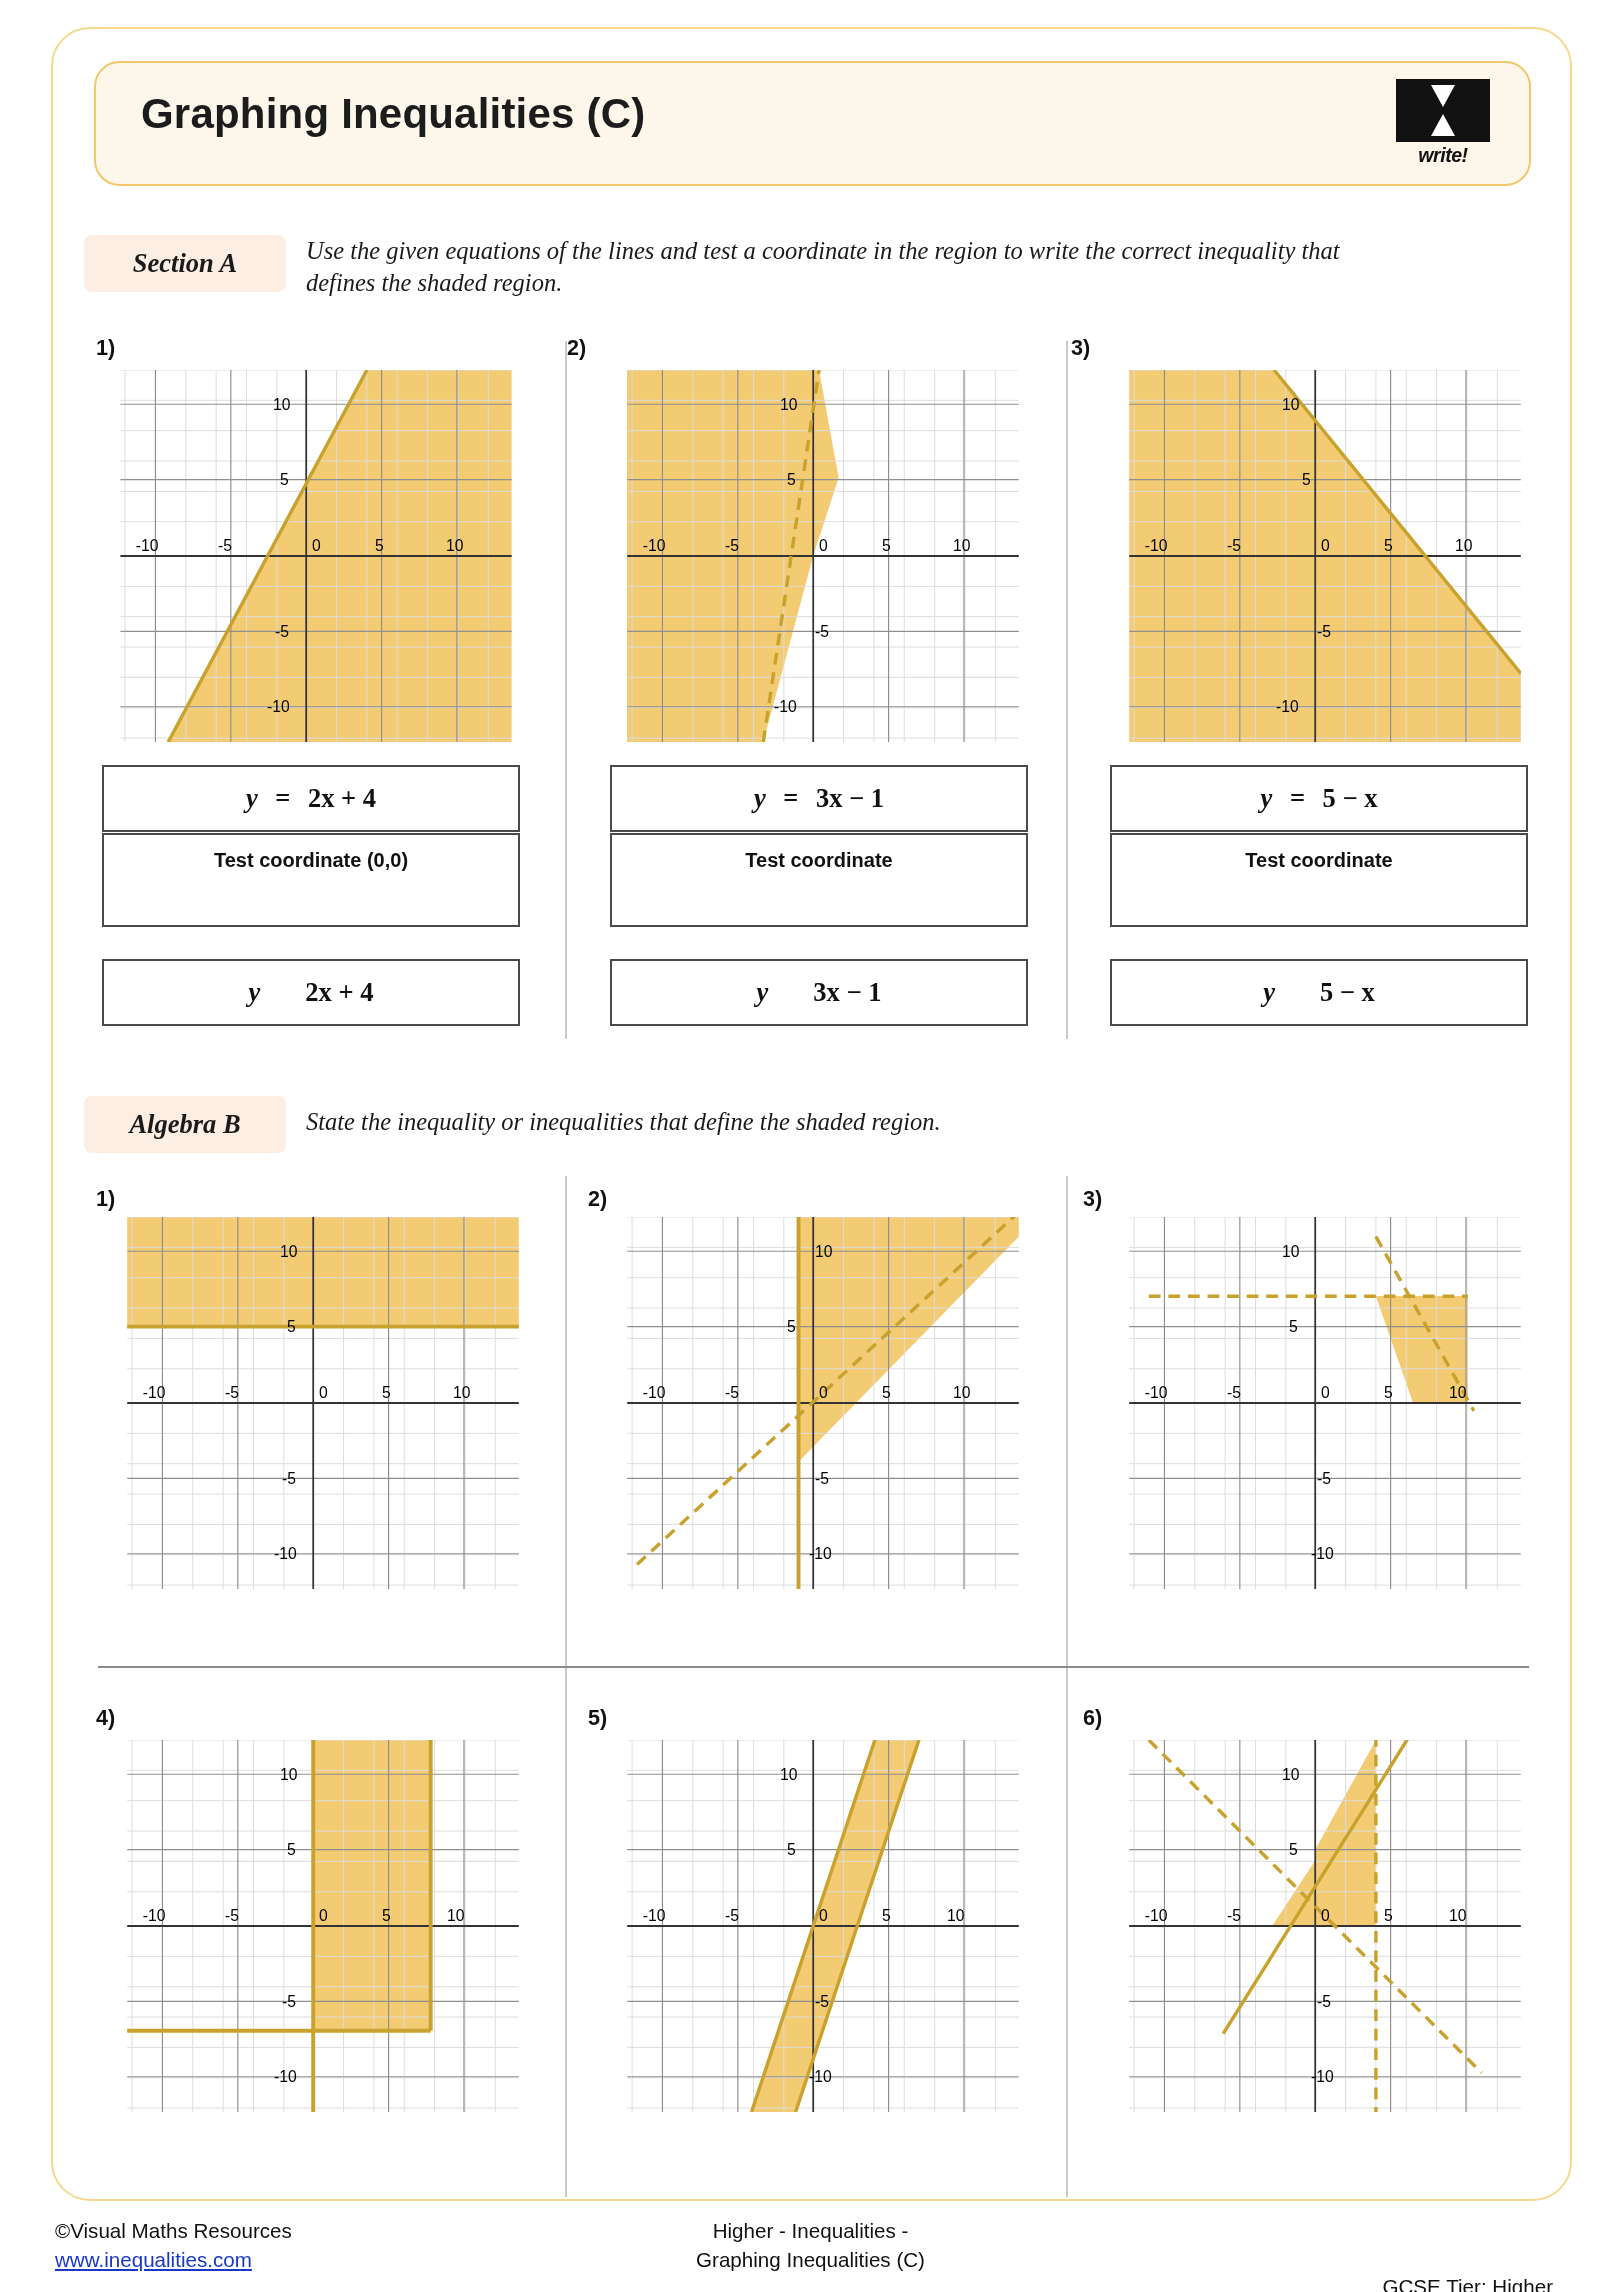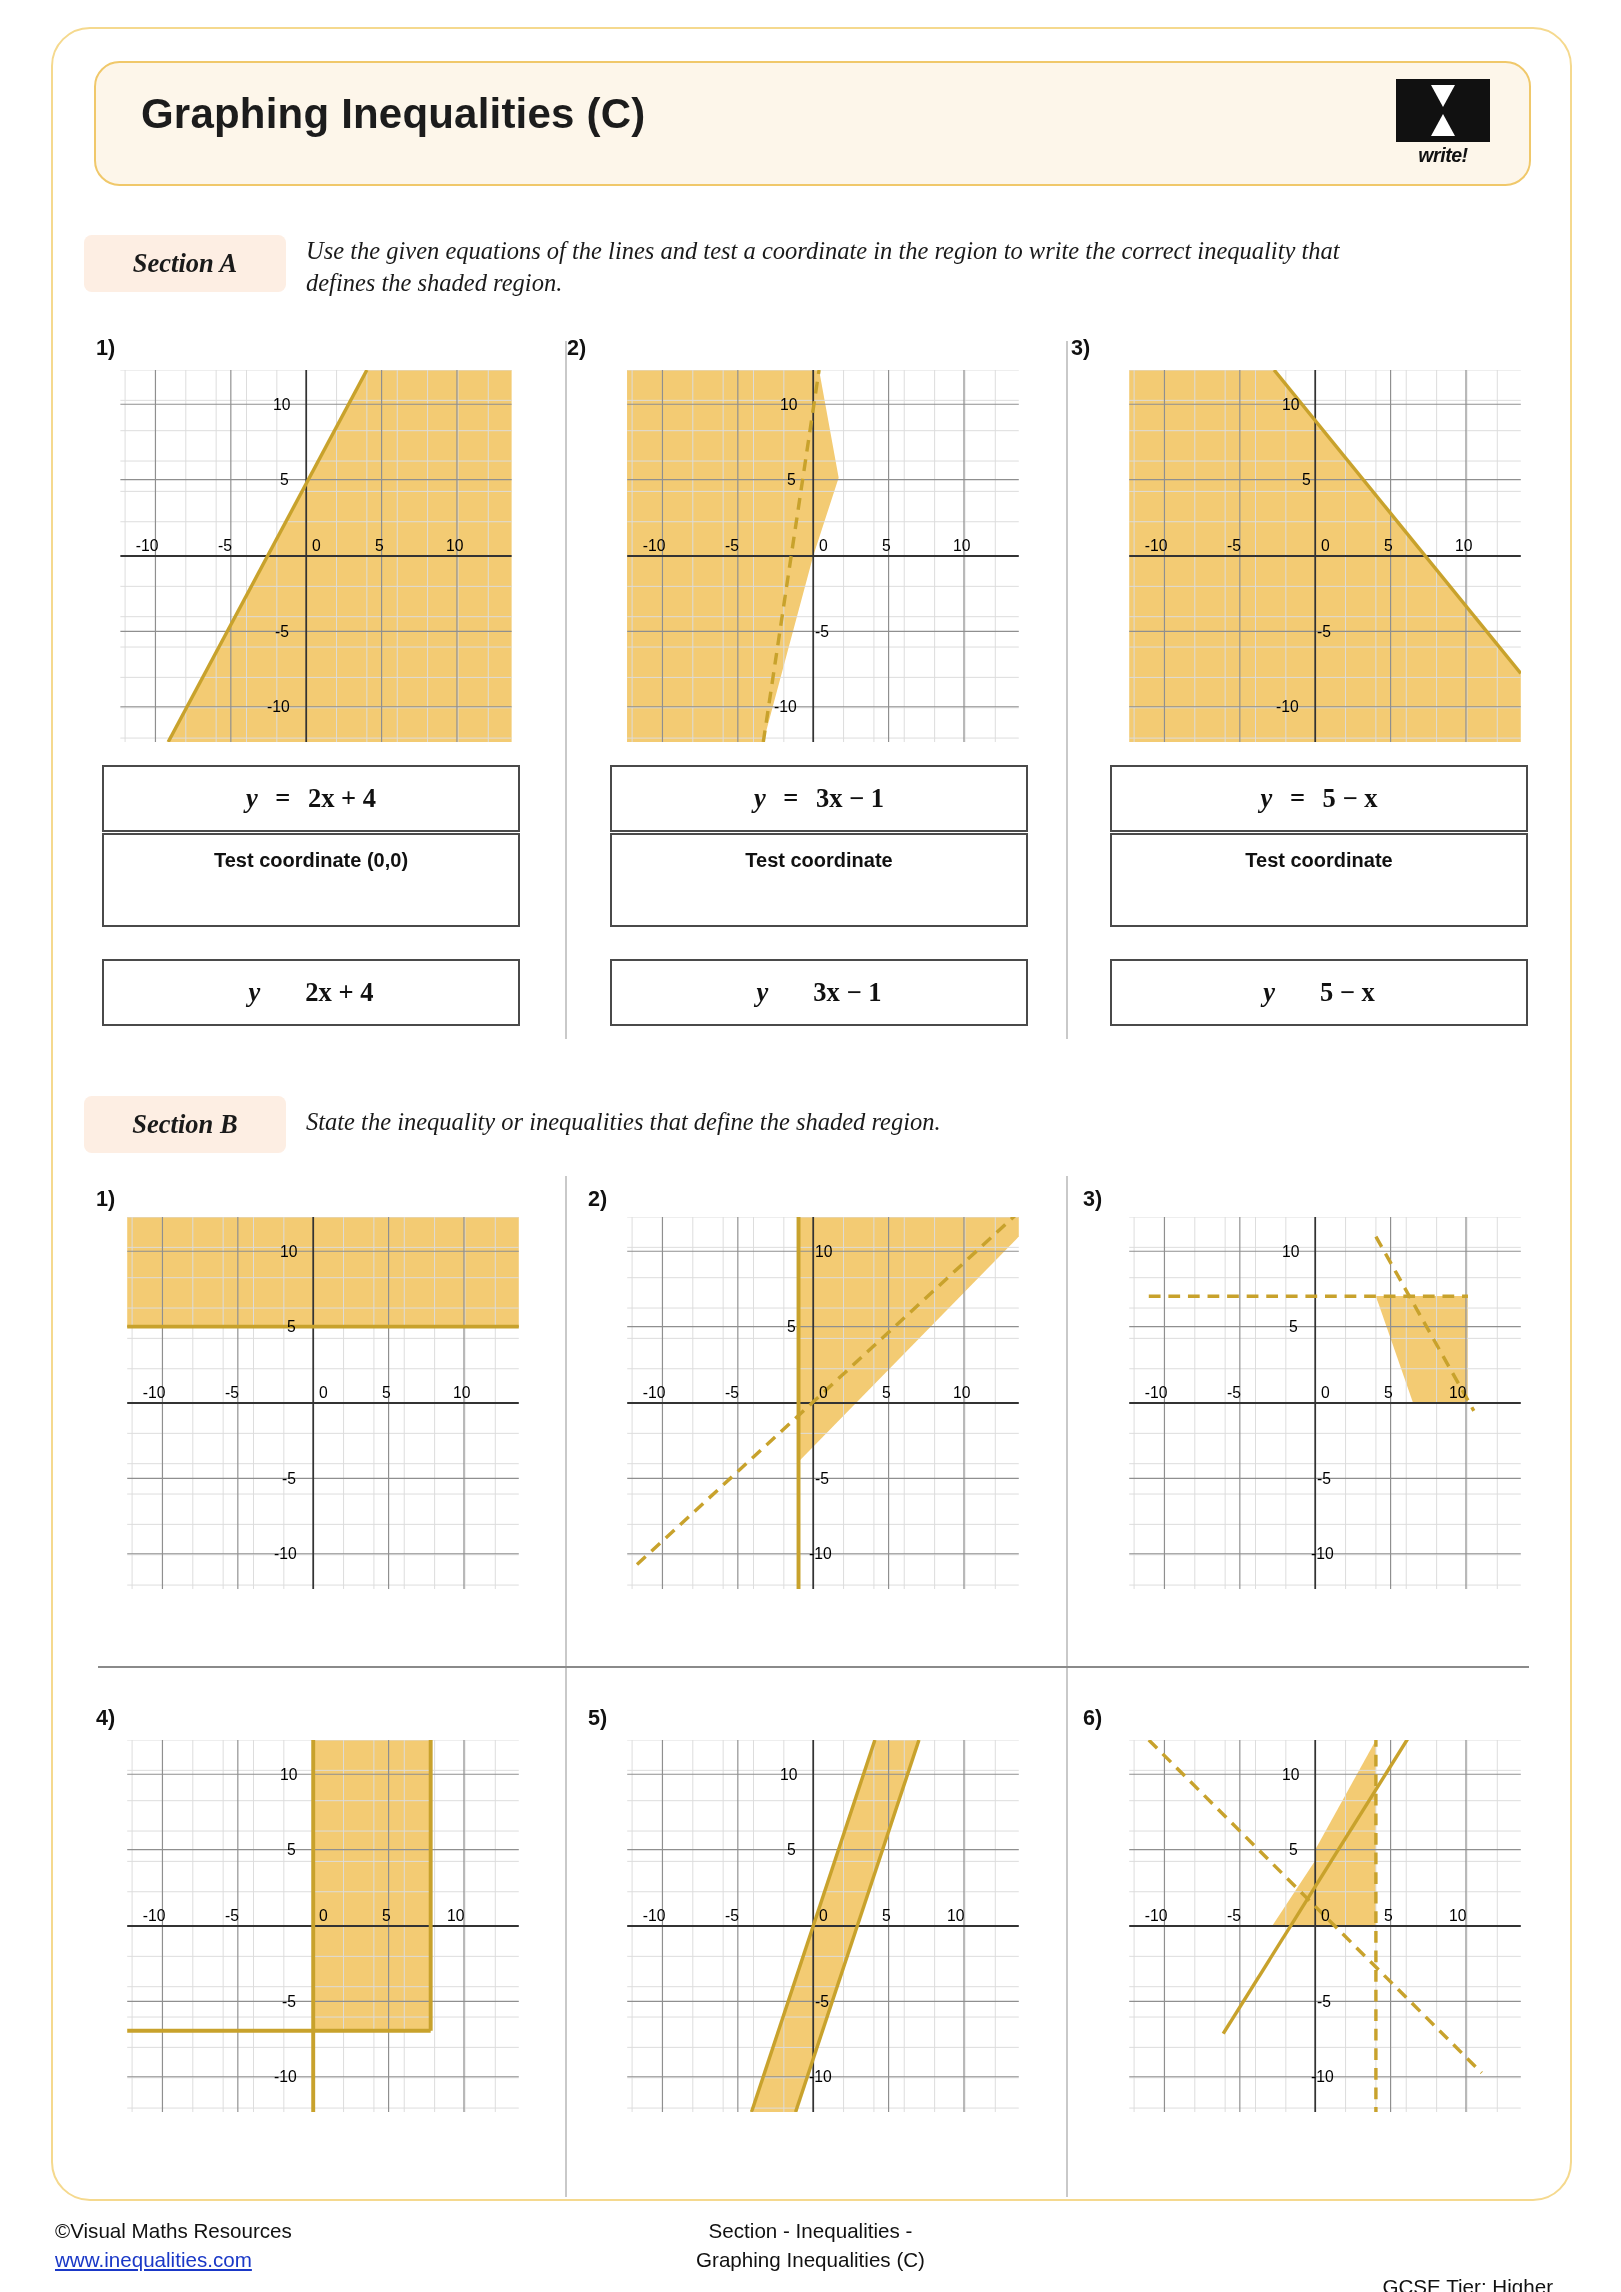--- a/index.html
+++ b/index.html
@@ -456,21 +456,21 @@
   </div>
   <div class="ansbox testbox" style="left:1110px; top:833px; width:418px; height:94px;">
     <span>Test coordinate</span>
   </div>
   <div class="ansbox ineqbox" style="left:1110px; top:959px; width:418px; height:67px;">
     <span style="font-style:italic;">y</span>
     <span class="gap"></span>
     <span>5 − x</span>
   </div>
 
-  <div class="section-pill" style="left:84px; top:1096px; width:202px; height:57px;">Section B</div>
+  <div class="section-pill" style="left:84px; top:1096px; width:202px; height:57px;">Algebra B</div>
   <div class="section-instr" style="left:306px; top:1106px; width:1108px;">State the inequality or inequalities that define the shaded region.</div>
 
   <div class="qnum" style="left:96px; top:1186px;">1)</div>
   <div class="qnum" style="left:588px; top:1186px;">2)</div>
   <div class="qnum" style="left:1083px; top:1186px;">3)</div>
   <div class="qnum" style="left:96px; top:1705px;">4)</div>
   <div class="qnum" style="left:588px; top:1705px;">5)</div>
   <div class="qnum" style="left:1083px; top:1705px;">6)</div>
 
   <div class="divider-v" style="left:565px; top:1176px; height:1021px;"></div>
@@ -838,19 +838,19 @@
     <div style="position:absolute;left:188px;top:253px;font-size:15.7px;">-5</div>
     <div style="position:absolute;left:182px;top:328px;font-size:15.7px;">-10</div>
   </div>
 
   <div class="footer">
     <div class="footer-left">
       <div>©Visual Maths Resources</div>
       <a href="#">www.inequalities.com</a>
     </div>
     <div class="footer-center">
-      <div>Section - Inequalities -</div>
+      <div>Higher - Inequalities -</div>
       <div>Graphing Inequalities (C)</div>
     </div>
     <div class="footer-right">GCSE Tier: Higher</div>
   </div>
 </div>
 
 
 </body></html>

